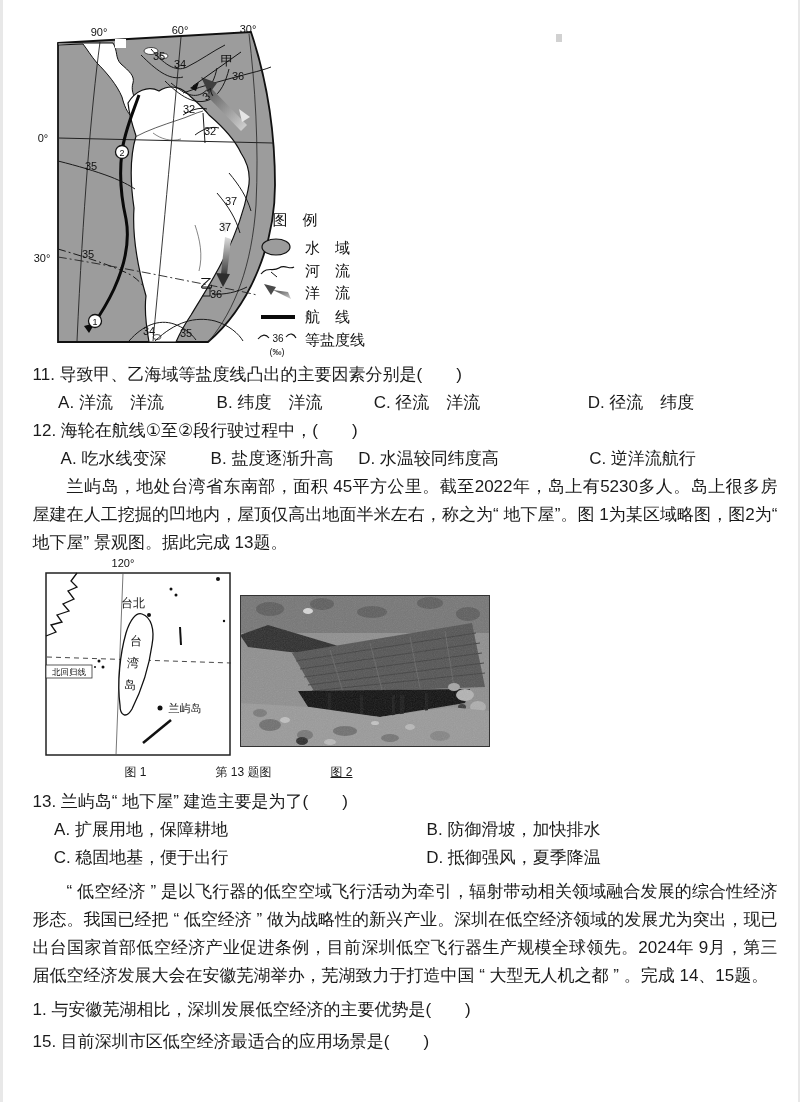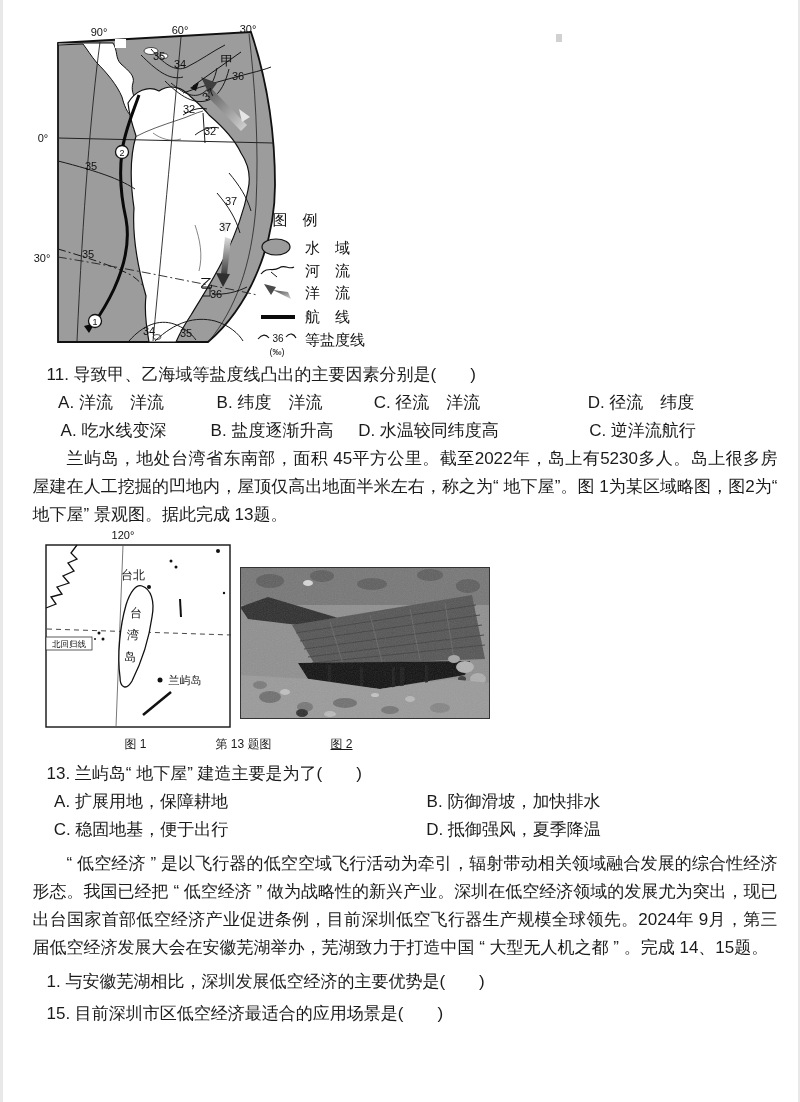--- a/index.html
+++ b/index.html
@@ -3,21 +3,21 @@
 <meta charset="utf-8">
 <style>
   html,body{margin:0;padding:0;background:#e8e8e8;}
   .page{
     position:relative;width:795px;height:1102px;background:#ffffff;
     margin:0 auto;overflow:hidden;
     font-family:"Liberation Sans","DejaVu Sans",sans-serif;
     color:#1a1a1a;font-size:17px;
   }
   .content{position:absolute;left:30px;top:25px;width:745px;}
-  .stem{line-height:28px;white-space:nowrap;margin-left:14px;}
+  .stem{line-height:28px;white-space:nowrap;}
   .opts{display:grid;line-height:28px;text-align:center;}
   .opts span{white-space:nowrap;}
   .opts-11{grid-template-columns:157px 160px 155px auto;}
   .opts-12{grid-template-columns:162px 155px 158px auto;}
   .opts-13{grid-template-columns:217px auto;}
   .opts-14{grid-template-columns:185px 158px 159px auto;}
   .passage{margin:0;text-align:justify;text-indent:2em;line-height:28px;}
   .passage2{margin:6px 0 0 0;}
   .fig-row{display:flex;align-items:flex-start;}
   .taiwan-wrap{margin-left:10px;}
@@ -173,20 +173,21 @@
     <div>
       <div class="stem">11. 导致甲、乙海域等盐度线凸出的主要因素分别是(　　)</div>
       <div class="opts opts-11">
         <span>A. 洋流　洋流</span>
         <span>B. 纬度　洋流</span>
         <span>C. 径流　洋流</span>
         <span>D. 径流　纬度</span>
       </div>
     </div>
     <div>
+      <div class="stem">12. 海轮在航线①至②段行驶过程中，(　　)</div>
       <div class="opts opts-12">
         <span>A. 吃水线变深</span>
         <span>B. 盐度逐渐升高</span>
         <span>D. 水温较同纬度高</span>
         <span>C. 逆洋流航行</span>
       </div>
     </div>
 
     <p class="passage">兰屿岛，地处台湾省东南部，面积 45平方公里。截至2022年，岛上有5230多人。岛上很多房屋建在人工挖掘的凹地内，屋顶仅高出地面半米左右，称之为“ 地下屋”。图 1为某区域略图，图2为“ 地下屋” 景观图。据此完成 13题。</p>
 

